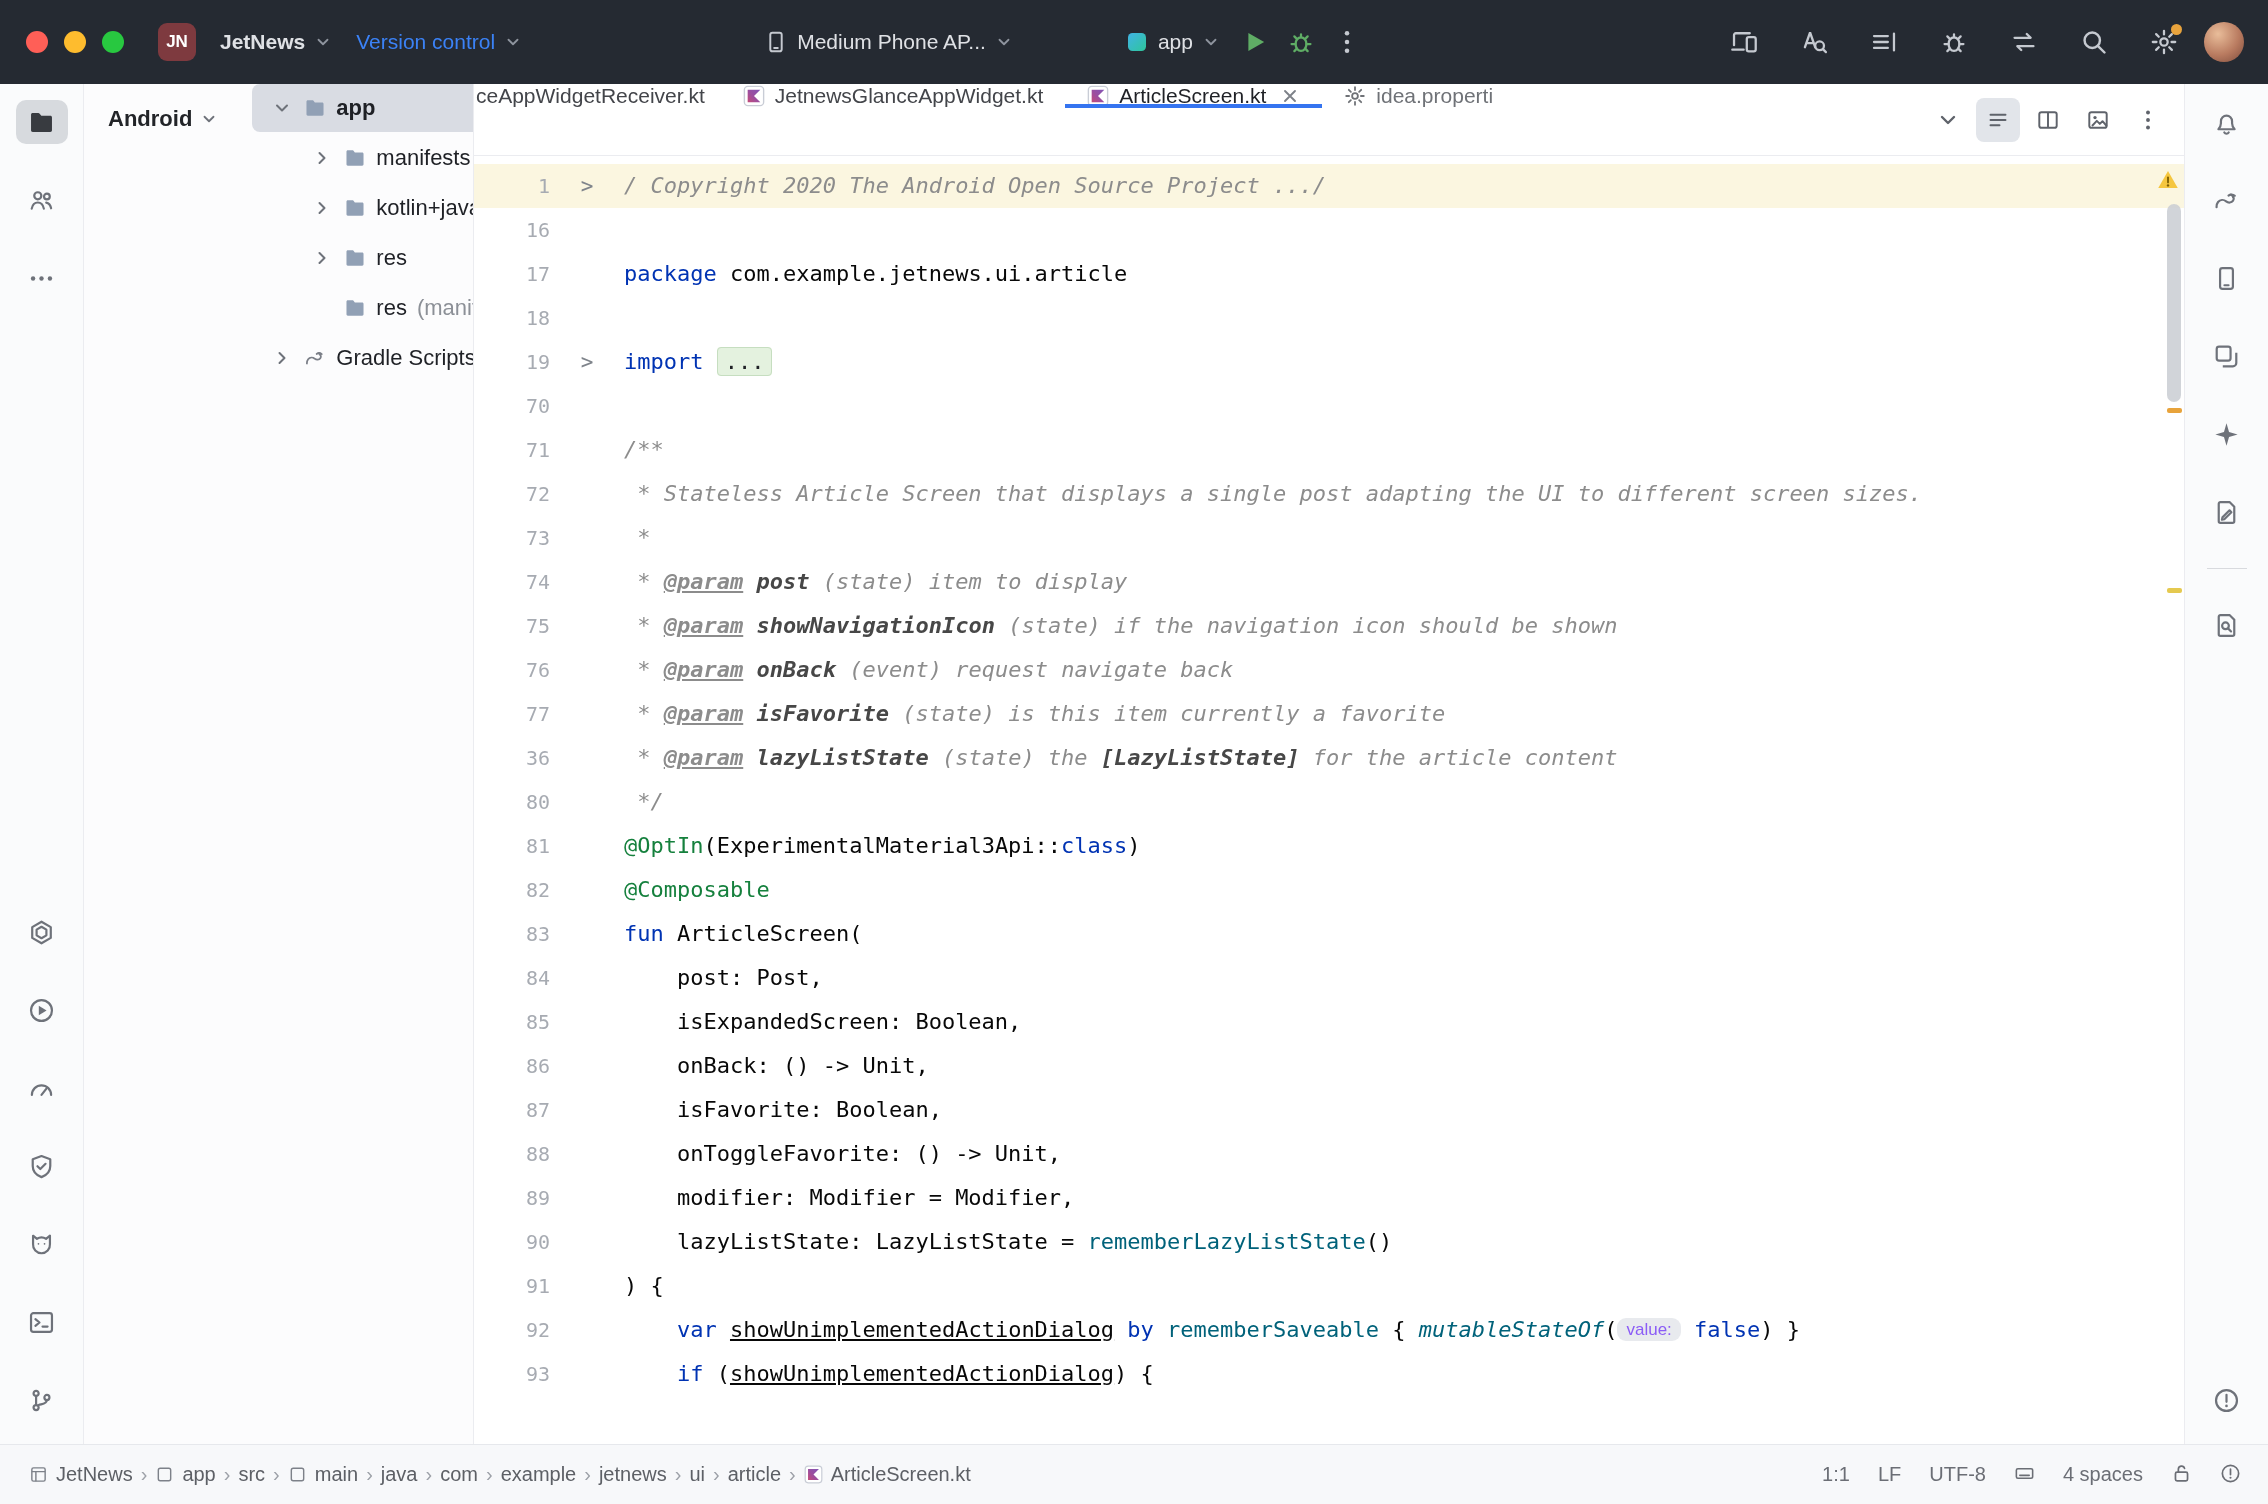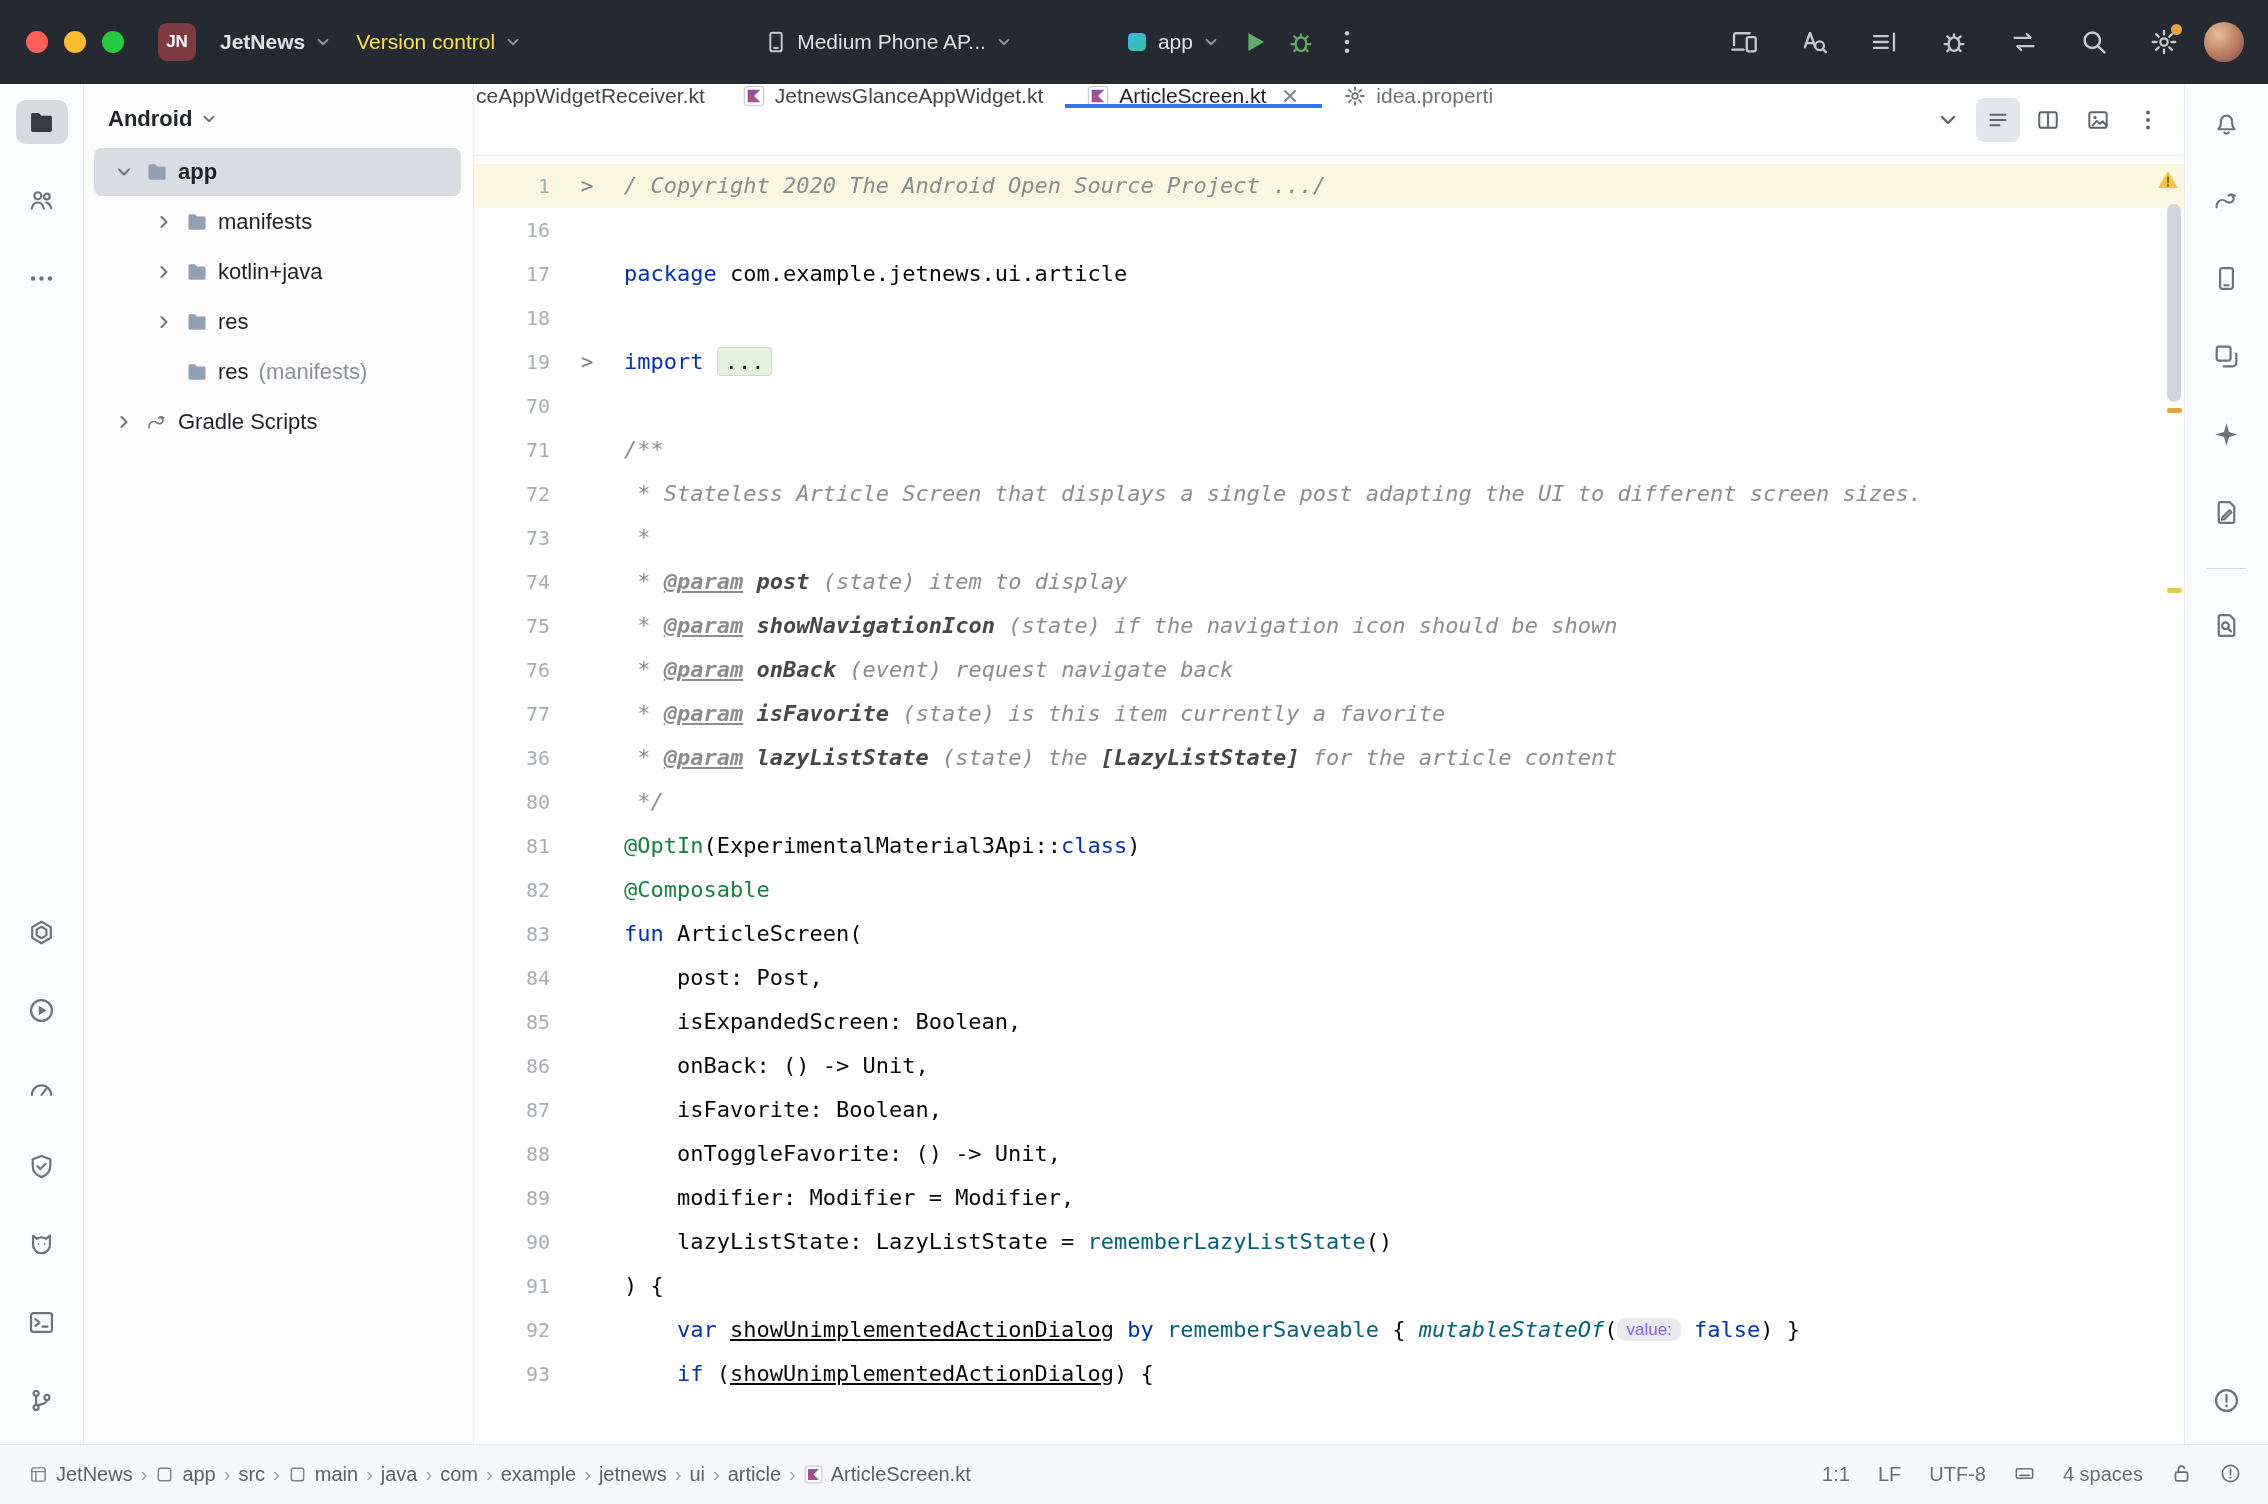--- a/index.html
+++ b/index.html
@@ -8,21 +8,21 @@
 .app{display:grid;grid-template-rows:84px 1fr 60px;width:100%;height:100%}
 
 
 .titlebar{background:#252a32;display:flex;align-items:center;padding:0 24px 0 26px;color:#dfe1e5}
 .traffic{display:flex;gap:16px;margin-right:34px}
 .tl{width:22px;height:22px;border-radius:50%;border:none;padding:0}
 .tl.red{background:#ff5f57}.tl.yellow{background:#febc2e}.tl.green{background:#28c840}
 .jn-badge{width:38px;height:38px;border-radius:9px;background:#7e3a3f;color:#fff;display:flex;align-items:center;justify-content:center;font-weight:bold;font-size:17px;margin-right:12px;flex:none}
 .tb-menu{display:flex;align-items:center;gap:9px;background:none;border:none;color:#dfe1e5;font-size:21px;font-family:inherit;padding:9px 12px;border-radius:8px;white-space:nowrap}
 .tb-menu.strong span:first-child{font-weight:700}
-.tb-menu.dim{color:#fde047}
+.tb-menu.dim{color:#3b82f6}
 .chev{width:18px;height:18px;display:inline-flex;color:#8e949e;flex:none}
 .chev svg,.icn svg,.tab-close svg,.tchev svg{width:100%;height:100%;display:block}
 .icn{display:inline-flex;width:28px;height:28px;flex:none}
 .icn.sm{width:22px;height:22px}
 .icn.xs{width:19px;height:19px}
 .icn.t22{width:24px;height:24px}
 .ml-dev{margin-left:218px}
 .ml-run{margin-left:88px}
 .tb-ctrl{background:none;border:none;width:46px;height:46px;display:flex;align-items:center;justify-content:center;border-radius:8px;padding:0}
 .icn.run,.icn.debug{color:#5fad65}
@@ -38,21 +38,21 @@
 .strip{background:#fafbfc;display:flex;flex-direction:column;align-items:center;justify-content:space-between;padding:16px 0 22px}
 .strip.left{border-right:1px solid #ebecf0}
 .strip.right{border-left:1px solid #ebecf0}
 .strip-group{display:flex;flex-direction:column;align-items:center;gap:34px}
 .strip-btn{width:52px;height:44px;border:none;background:none;color:#6e727a;display:flex;align-items:center;justify-content:center;border-radius:10px;padding:0}
 .strip-btn .icn{width:27px;height:27px}
 .strip-btn.active{background:#d7dade;color:#383b40}
 .strip-sep{width:40px;height:1px;background:#d8dade}
 
 
-.project{background:#fcfcfd;border-right:1px solid #ebecf0;display:flex;flex-direction:column;overflow:hidden}
+.project{background:#fcfcfd;border-right:1px solid #ebecf0;display:flex;flex-direction:row;overflow:hidden}
 .proj-head{padding:16px 14px 10px}
 .proj-title{display:flex;align-items:center;gap:8px;font-size:22px;font-weight:700;color:#222428;background:none;border:none;font-family:inherit;padding:6px 10px;border-radius:8px}
 .proj-title .chev{color:#6e727a}
 .tree{flex:1}
 .trow{display:flex;align-items:center;gap:10px;height:48px;margin:0 12px 2px 10px;border-radius:8px;font-size:22px;color:#1f2126;white-space:nowrap}
 .trow.sel{background:#d9dce3}
 .tchev{width:24px;height:20px;display:inline-flex;justify-content:center;color:#6e727a;flex:none}
 .tlabel.b{font-weight:700}
 .tsuffix{color:#8c9097}
 .tree-folder{color:#91a0b5}

